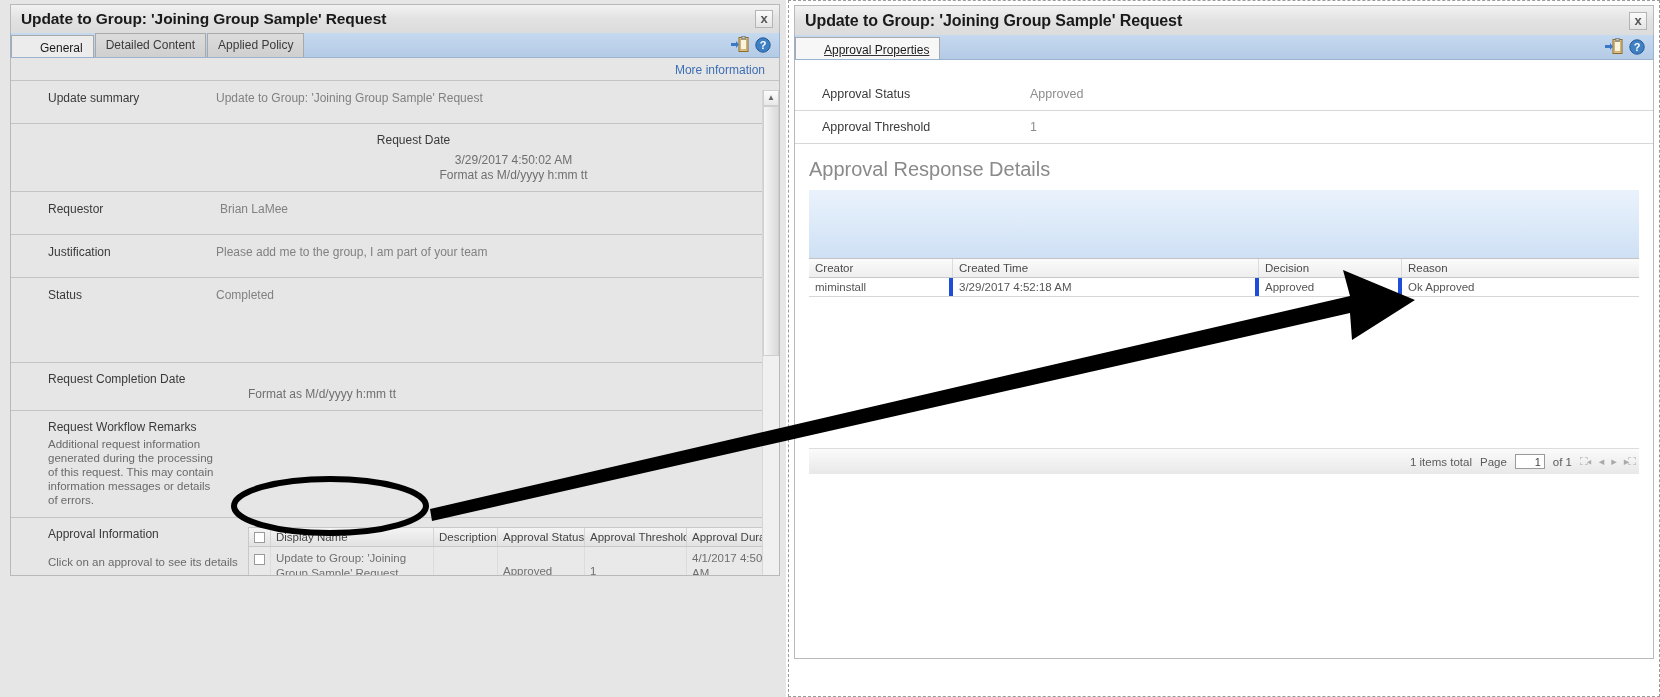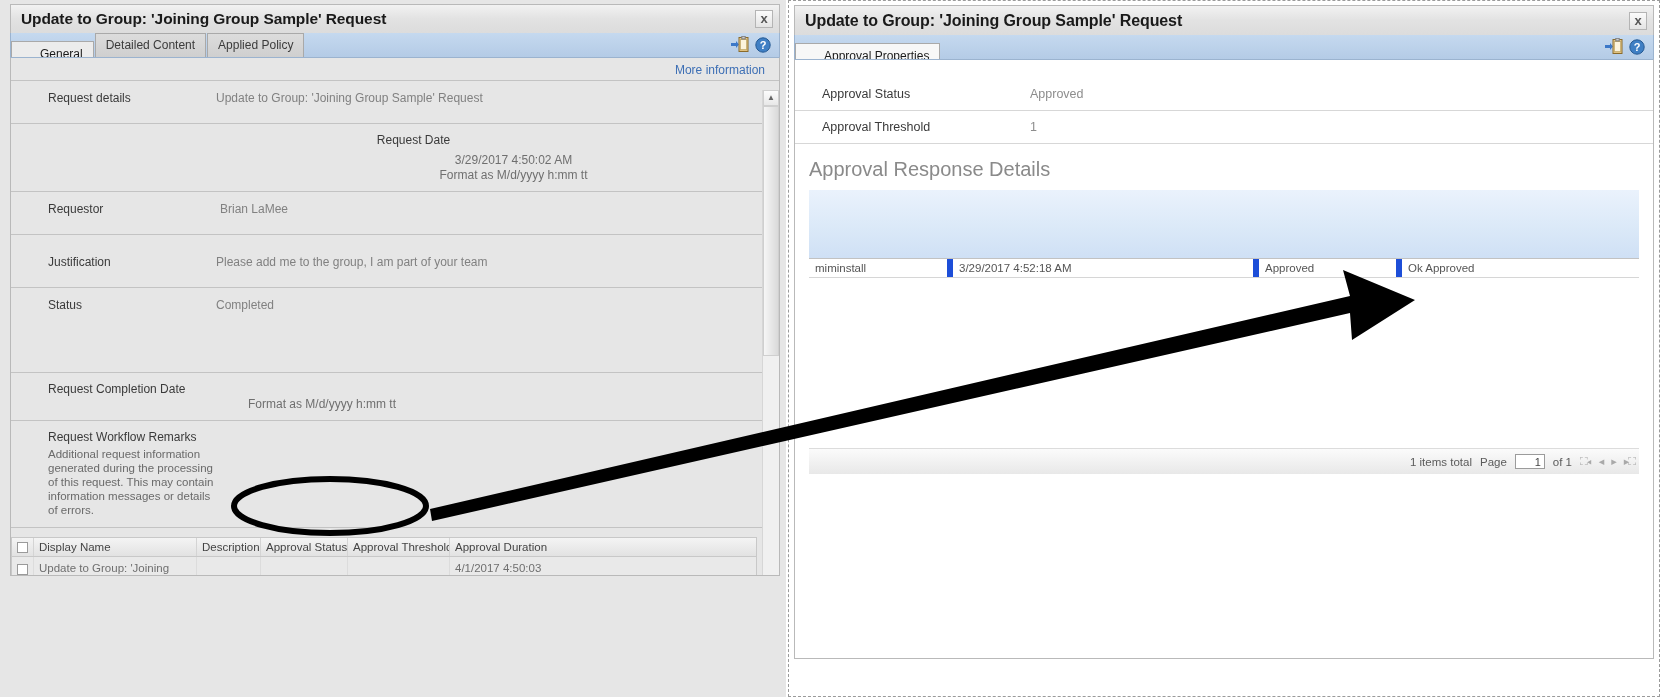--- a/index.html
+++ b/index.html
@@ -80,21 +80,21 @@
     border: 1px solid #a9a9a9;
     border-bottom: none;
     margin-right: 1px;
     cursor: pointer;
     white-space: nowrap;
   }
   .tab.active {
     background: #ececec;
     color: #1a1a1a;
     position: relative;
-    top: 9px;
+    top: 3px;
     height: 24px;
     line-height: 24px;
     padding-left: 28px;
   }
   .tab-icons {
     position: absolute;
     right: 8px;
     top: 3px;
     display: flex;
     gap: 8px;
@@ -276,21 +276,21 @@
     width: 872px; height: 697px;
     background: #ffffff;
     border: 1px dashed #9a9a9a;
     box-sizing: border-box;
   }
   #right-window .win-titlebar {
     margin: 4px 5px 0 5px;
     height: 29px;
   }
   #right-window .win-title { font-size: 16px; }
-  #right-window .tabstrip { margin: 0 5px 0 5px; }
+  #right-window .tabstrip { margin: 0 5px 0 5px; text-decoration: underline; }
   #right-window .win-body {
     margin: 0 5px 0 5px;
     height: 600px;
     background: #ffffff;
   }
 
   .right-field-row {
     display: flex;
     align-items: center;
     border-bottom: 1px solid #d7d7d7;
@@ -334,21 +334,21 @@
     border-right: 1px solid #dcdcdc;
     box-sizing: border-box;
     white-space: nowrap;
   }
   .rgrid-row {
     display: flex;
     border-bottom: 1px solid #d6d6d6;
   }
   .rgrid-row .rcell {
     padding: 3px 6px;
-    border-right: 6px solid #1d4ed8;
+    border-right: 4px solid #1d4ed8;
     box-sizing: border-box;
     color: #555;
   }
 
   .rpager {
     position: absolute;
     left: 14px; right: 14px;
     top: 388px;
     display: flex;
     align-items: center;
@@ -430,56 +430,60 @@
     </div>
   </div>
 
   <div class="win-body">
 
     <div class="more-info-row">
       <span class="link">More information</span>
     </div>
 
     <div class="field-row" style="border-top:1px solid #c3c3c3;padding-top:10px;padding-bottom:12px;">
-      <div class="field-label">Request details</div>
+      <div class="field-label">Update summary</div>
       <div class="field-value">Update to Group: 'Joining Group Sample' Request</div>
     </div>
 
     <div class="field-row" style="display:block;padding-top:9px;padding-bottom:9px;text-align:center;">
       <div class="field-label" style="width:auto;">Request Date</div>
       <div class="stacked-value">3/29/2017 4:50:02 AM</div>
       <div class="stacked-value field-sub" style="margin-top:1px;">Format as M/d/yyyy h:mm tt</div>
     </div>
 
     <div class="field-row" style="padding-top:10px;padding-bottom:12px;">
       <div class="field-label">Requestor</div>
       <div class="field-value link" style="padding-left:4px;">Brian LaMee</div>
     </div>
 
-    <div class="field-row" style="padding-top:20px;padding-bottom:12px;">
+    <div class="field-row" style="padding-top:10px;padding-bottom:12px;">
       <div class="field-label">Justification</div>
       <div class="field-value">Please add me to the group, I am part of your team</div>
     </div>
 
     <div class="field-row" style="padding-top:10px;padding-bottom:12px;">
       <div class="field-label">Status</div>
       <div class="field-value">Completed</div>
     </div>
 
     <div class="field-row" style="display:block;padding-top:9px;padding-bottom:9px;margin-top:42px;">
       <div class="field-label" style="width:auto;">Request Completion Date</div>
       <div class="stacked-value field-sub" style="margin-top:1px;">Format as M/d/yyyy h:mm tt</div>
     </div>
 
     <div class="field-row" style="display:block;padding-top:9px;padding-bottom:10px;min-height:84px;">
       <div class="field-label" style="width:auto;margin-bottom:3px;">Request Workflow Remarks</div>
       <div class="field-desc">Additional request information generated during the processing of this request. This may contain information messages or details of errors.</div>
     </div>
 
     <div class="field-row" style="padding-top:9px;padding-bottom:6px;align-items:flex-start;">
+      <div style="width:237px;flex-shrink:0;">
+        <div class="field-label" style="width:auto;padding-left:37px;">Approval Information</div>
+        <div class="field-desc" style="width:auto;margin-top:14px;">Click on an approval to see its details</div>
+      </div>
       <div style="flex:1;padding-right:22px;">
         <div class="grid">
           <div class="grid-header">
             <div class="gcell chk">
               <span class="cbx"></span>
             </div>
             <div class="gcell" style="width:163px;">Display Name</div>
             <div class="gcell" style="width:64px;">Description</div>
             <div class="gcell" style="width:87px;">Approval Status</div>
             <div class="gcell" style="width:102px;">Approval Threshold</div>
@@ -558,20 +562,26 @@
     <div class="right-field-row">
       <div class="right-field-label">Approval Threshold</div>
       <div class="right-field-value">1</div>
     </div>
 
     <div class="section-title">Approval Response Details</div>
 
     <div class="blue-panel"></div>
 
     <div class="rgrid">
+      <div class="rgrid-header">
+        <div class="rcell" style="width:144px;">Creator</div>
+        <div class="rcell" style="width:306px;">Created Time</div>
+        <div class="rcell" style="width:143px;">Decision</div>
+        <div class="rcell" style="flex:1;border-right:none;">Reason</div>
+      </div>
       <div class="rgrid-row">
         <div class="rcell link" style="width:144px;">miminstall</div>
         <div class="rcell" style="width:306px;">3/29/2017 4:52:18 AM</div>
         <div class="rcell" style="width:143px;">Approved</div>
         <div class="rcell" style="flex:1;border-right:none;">Ok Approved</div>
       </div>
     </div>
 
     <div class="rpager">
       <span>1 items total</span>

